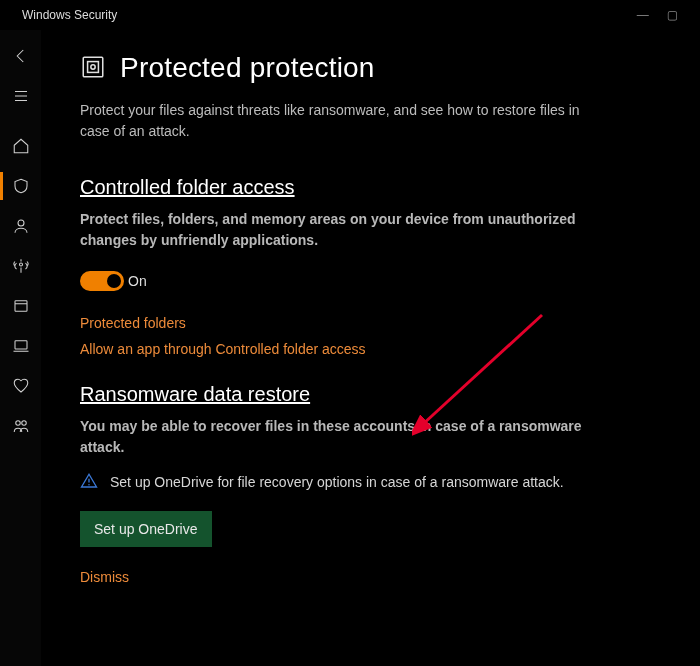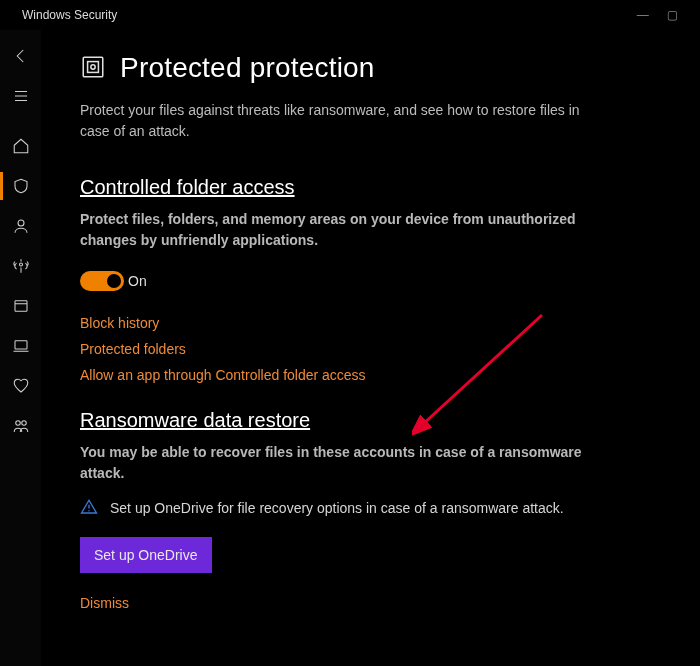--- a/index.html
+++ b/index.html
@@ -88,21 +88,21 @@
     font-size:14px;
     margin-bottom:10px;
     cursor:pointer;
   }
   .section2 { margin-top: 26px; }
   .info-row { display:flex; gap:12px; align-items:flex-start; margin:14px 0 18px 0; max-width:540px; }
   .info-row .warn-icon svg { width:18px; height:18px; }
   .info-row .txt { color:#d6d6d6; font-size:14px; line-height:1.45; }
   .btn {
     display:inline-block;
-    background:#6d28d9;
+    background:#14532d;
     color:#e8e8e8;
     border:none;
     padding:10px 14px;
     font-size:14px;
     cursor:pointer;
   }
   .dismiss { margin-top:22px; }
 
   
   .arrow {
@@ -200,21 +200,20 @@
     <h2>Controlled folder access</h2>
     <p class="section-desc">Protect files, folders, and memory areas on your device from unauthorized changes by unfriendly applications.</p>
 
     <div class="toggle-row">
       <div class="toggle">
         <div class="knob"></div>
       </div>
       <span class="toggle-label">On</span>
     </div>
 
-    <a class="link">Block history</a>
     <a class="link">Protected folders</a>
     <a class="link">Allow an app through Controlled folder access</a>
 
     <div class="section2">
       <h2>Ransomware data restore</h2>
       <p class="section-desc" style="margin-bottom:8px">You may be able to recover files in these accounts in case of a ransomware attack.</p>
 
       <div class="info-row">
         <span class="warn-icon">
           <svg viewBox="0 0 24 24">

